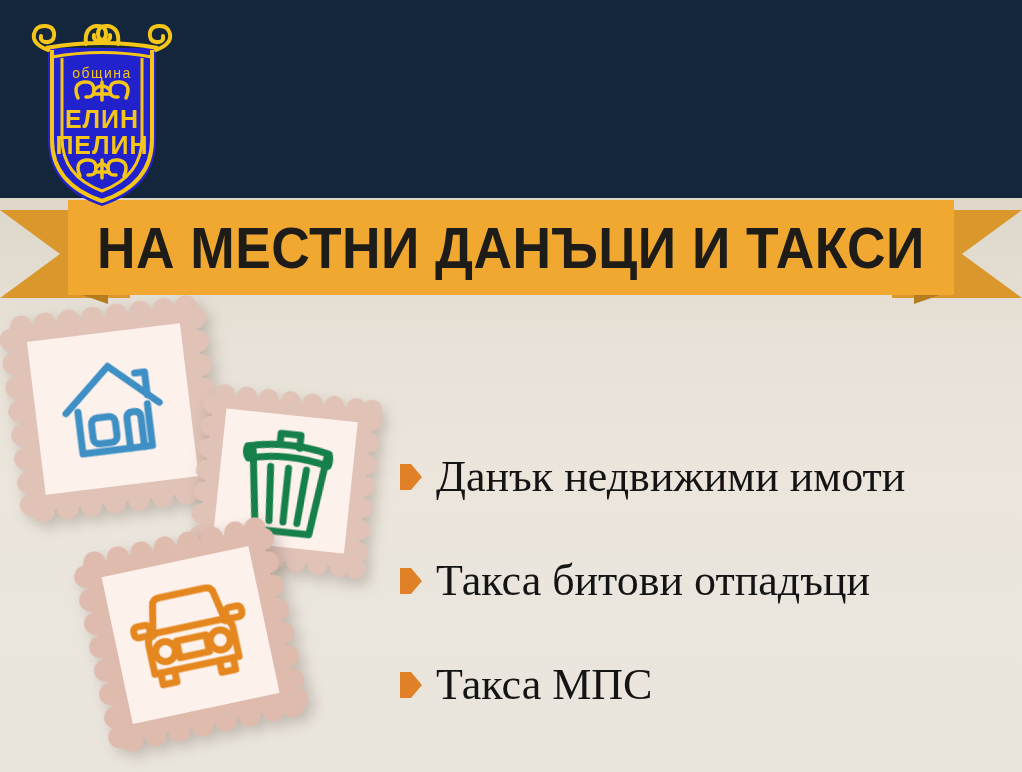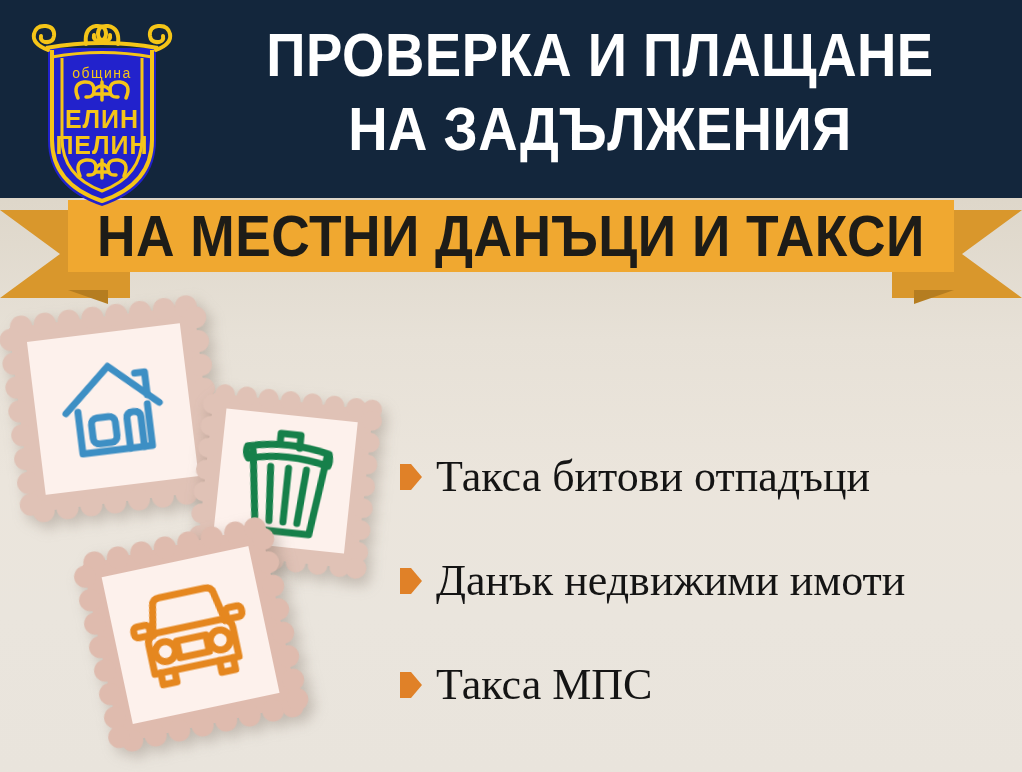--- a/index.html
+++ b/index.html
@@ -104,21 +104,21 @@
     background: #b57d20;
   }
   .ribbon-shadow.left { left: 68px; clip-path: polygon(0 0, 40px 0, 40px 14px); }
   .ribbon-shadow.right { right: 68px; clip-path: polygon(0 0, 40px 0, 0 14px); }
 
   .ribbon-main {
     position: absolute;
     left: 68px;
     top: 2px;
     width: 886px;
-    height: 72px;
+    height: 95px;
     background: #f0a830;
     display: flex;
     align-items: center;
     justify-content: center;
   }
   .ribbon-text {
     font-family: "Liberation Sans Narrow", "Liberation Sans", sans-serif;
     font-weight: bold;
     font-size: 58px;
     line-height: 58px;
@@ -213,24 +213,20 @@
       <g fill="none" stroke="#f5c518" stroke-width="3.5" stroke-linecap="round">
         <path d="M58 156 Q52 142 64 140 Q74 139 74 148 Q74 156 66 155"></path>
         <path d="M102 156 Q108 142 96 140 Q86 139 86 148 Q86 156 94 155"></path>
         <path d="M74 148 Q80 140 86 148"></path>
         <path d="M80 140 L80 158"></path>
         <path d="M73 152 L87 152"></path>
       </g>
     </svg>
   </div>
 
-  <div class="header-titles">
-    <div class="title-line">ПРОВЕРКА И ПЛАЩАНЕ</div>
-    <div class="title-line">НА ЗАДЪЛЖЕНИЯ</div>
-  </div>
 
   <div class="ribbon">
     <div class="ribbon-tail left"></div>
     <div class="ribbon-tail right"></div>
     <div class="ribbon-shadow left"></div>
     <div class="ribbon-shadow right"></div>
     <div class="ribbon-main">
       <div class="ribbon-text">НА МЕСТНИ ДАНЪЦИ И ТАКСИ</div>
     </div>
   </div>
@@ -395,25 +391,25 @@
           <path d="M66 134 L66 146 L80 146 L80 134"></path>
           <path d="M126 134 L126 146 L140 146 L140 134"></path>
         </g>
       </svg>
     </div>
   </div>
 
   <div class="bullet-list">
     <div class="bullet-row">
       <span class="bullet-marker"></span>
-      <span class="bullet-text">Такса битови отпадъци</span>
+      <span class="bullet-text">Данък недвижими имоти</span>
     </div>
     <div class="bullet-row">
       <span class="bullet-marker"></span>
-      <span class="bullet-text">Данък недвижими имоти</span>
+      <span class="bullet-text">Такса битови отпадъци</span>
     </div>
     <div class="bullet-row">
       <span class="bullet-marker"></span>
       <span class="bullet-text">Такса МПС</span>
     </div>
   </div>
 
 </div>
 
 </body></html>

